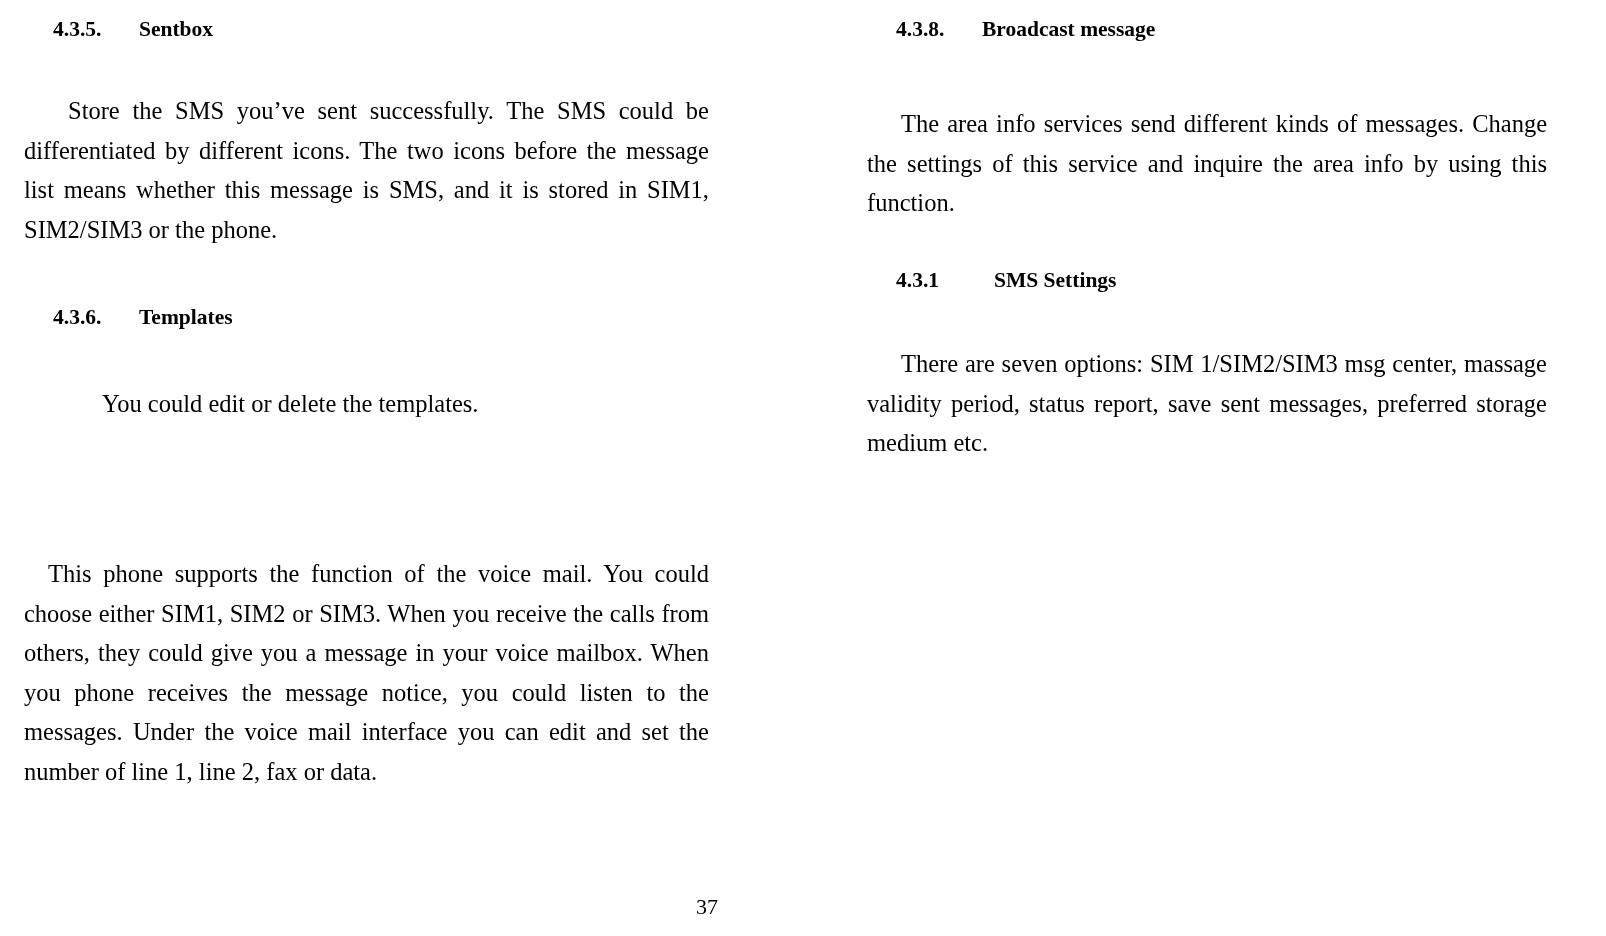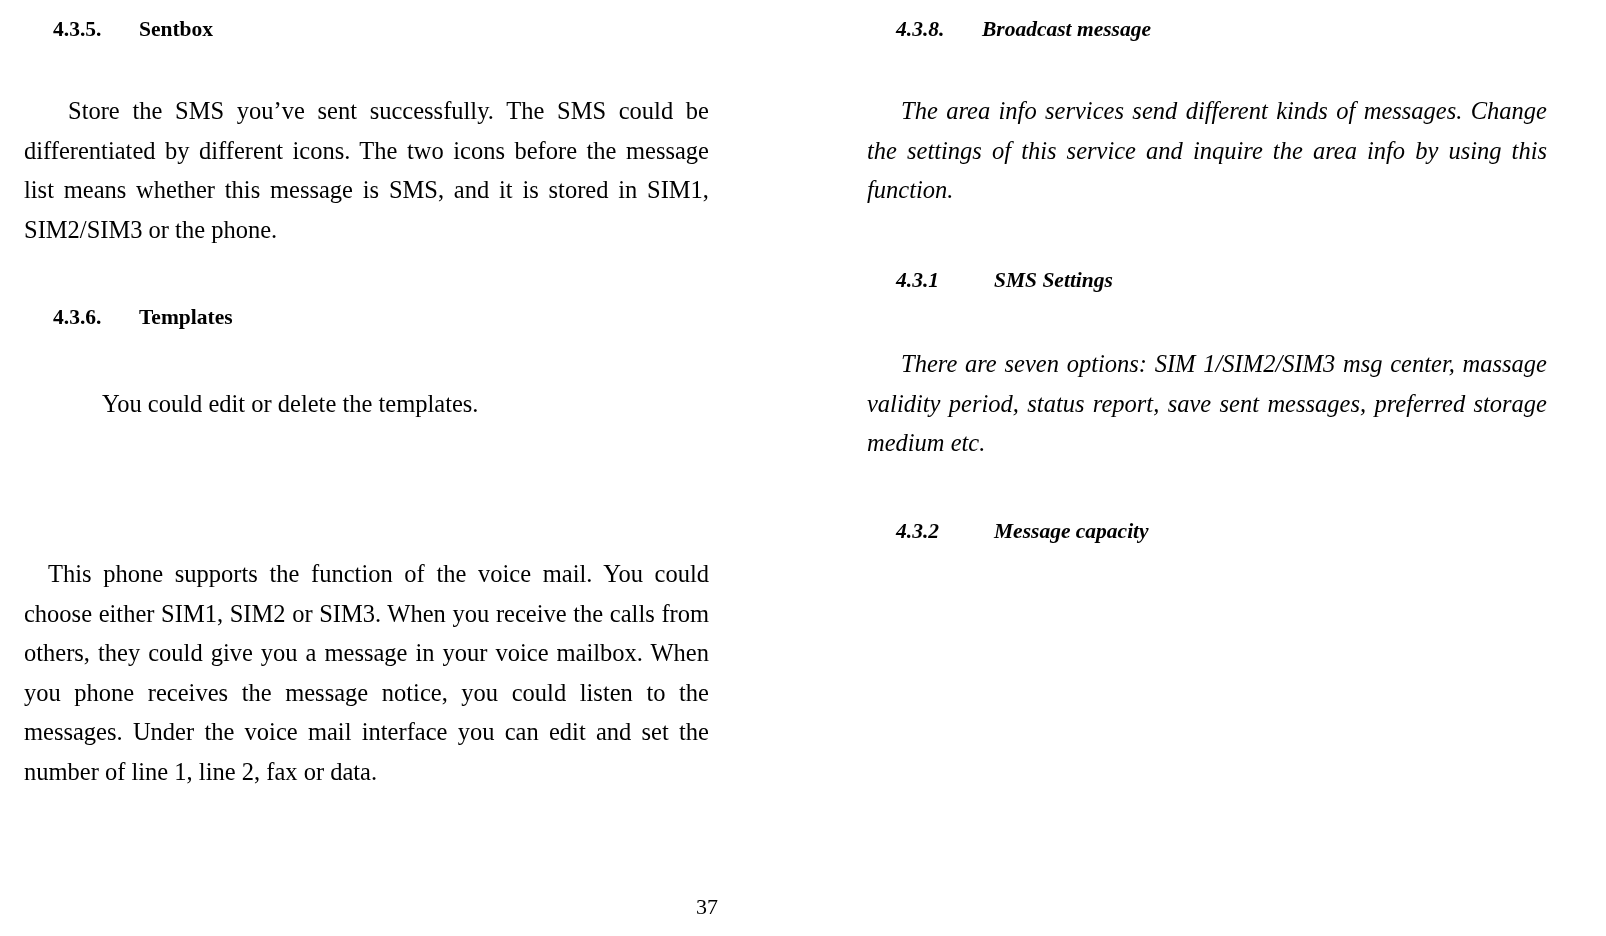--- a/index.html
+++ b/index.html
@@ -20,21 +20,21 @@
     position: relative;
     width: 1606px;
     height: 936px;
   }
   .page {
     position: absolute;
     top: 0;
     height: 936px;
   }
   .page-left  { left: 10px;   width: 760px; }
-  .page-right { left: 853px; width: 753px; font-style: italic; }
+  .page-right { left: 853px; width: 753px; }
 
   .page-body {
     position: absolute;
     top: 0;
     left: 0;
   }
   .page-left .page-body  { width: 713px; }
   .page-right .page-body { width: 708px; }
 
   h2.heading {
@@ -116,36 +116,31 @@
   </div>
 
   <div class="page page-right">
 
     <div class="blk" style="top:-3px;">
       <h2 class="heading">
         <span class="num">4.3.8.</span><span>Broadcast message</span>
       </h2>
     </div>
 
-    <div class="blk page-body" style="top:77px;">
+    <div class="blk page-body" style="top:90px;">
       <p class="para lastline-left" style="text-indent:34px;">The area info services send different kinds of messages. Change the settings of this service and inquire the area info by using this function.</p>
     </div>
 
     <div class="blk" style="top:248px;">
       <h2 class="heading wide">
         <span class="num">4.3.1</span><span>SMS Settings</span>
       </h2>
     </div>
 
     <div class="blk page-body" style="top:330px;">
       <p class="para lastline-left" style="text-indent:34px;">There are seven options: SIM 1/SIM2/SIM3 msg center, massage validity period, status report, save sent messages, preferred storage medium etc.</p>
     </div>
 
-    <div class="blk" style="top:499px;">
-      <h2 class="heading wide">
-        <span class="num">4.3.2</span><span>Message capacity</span>
-      </h2>
-    </div>
 
 
   </div>
 
 </div>
 
 </body></html>

